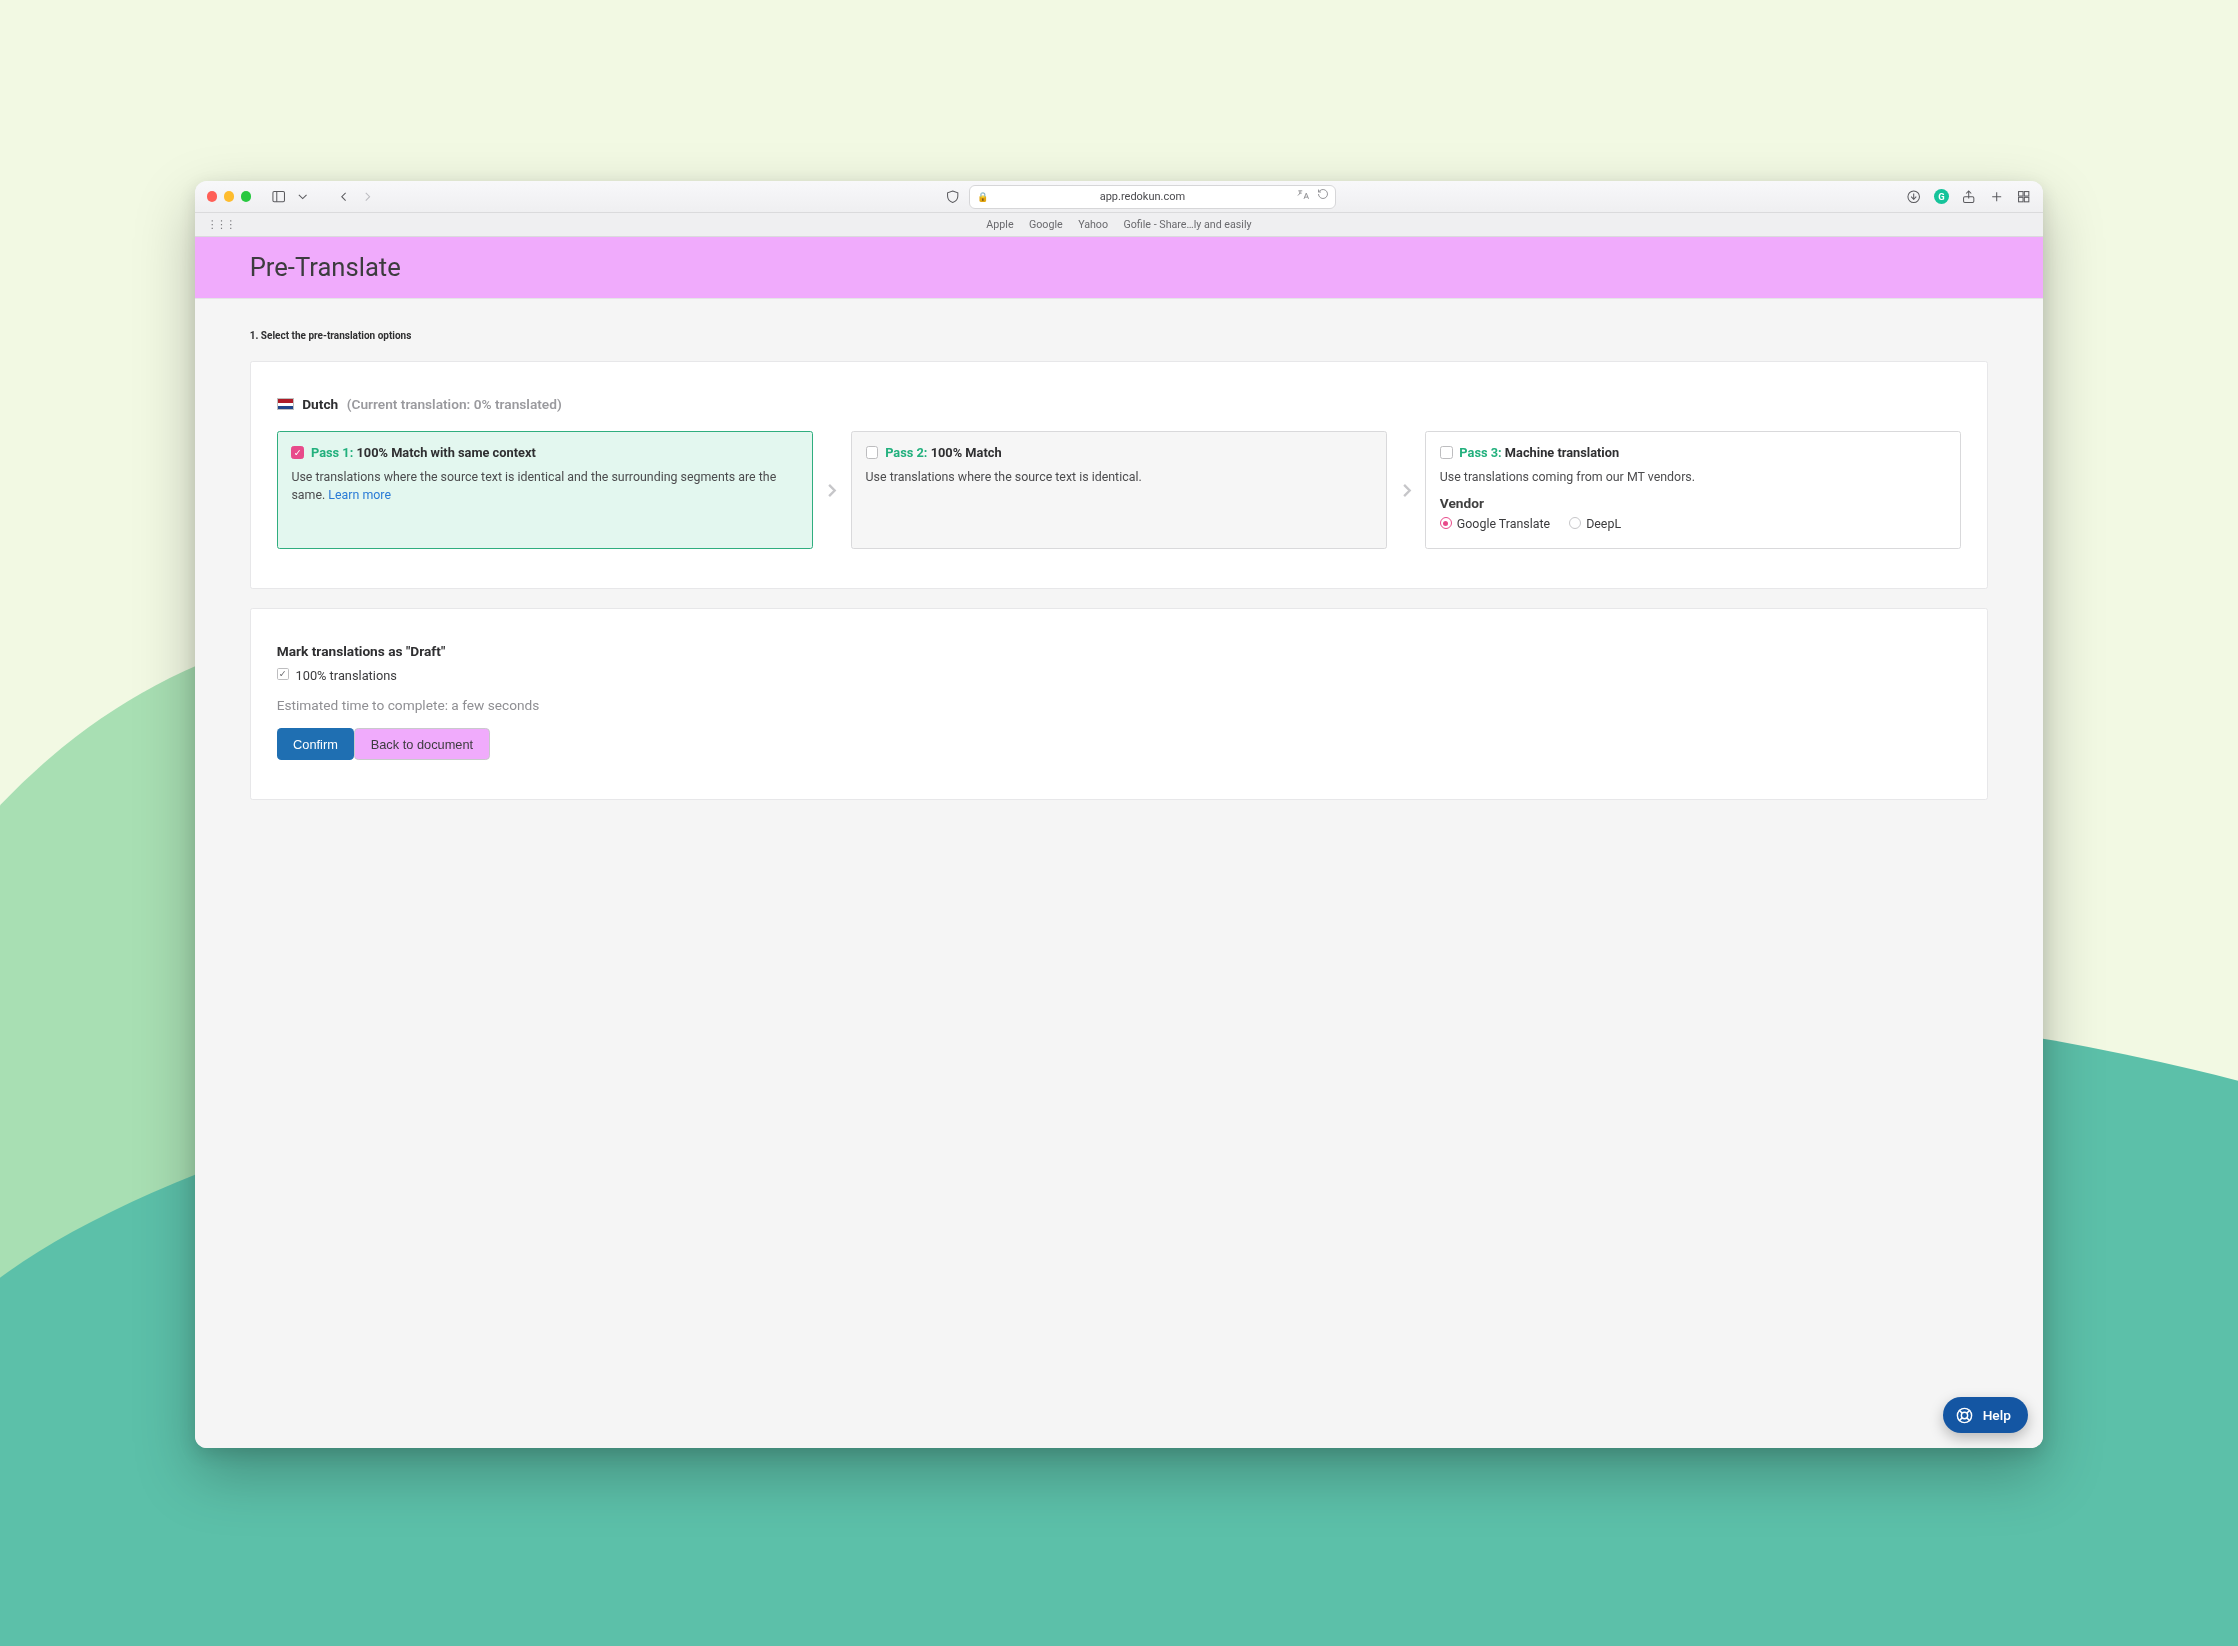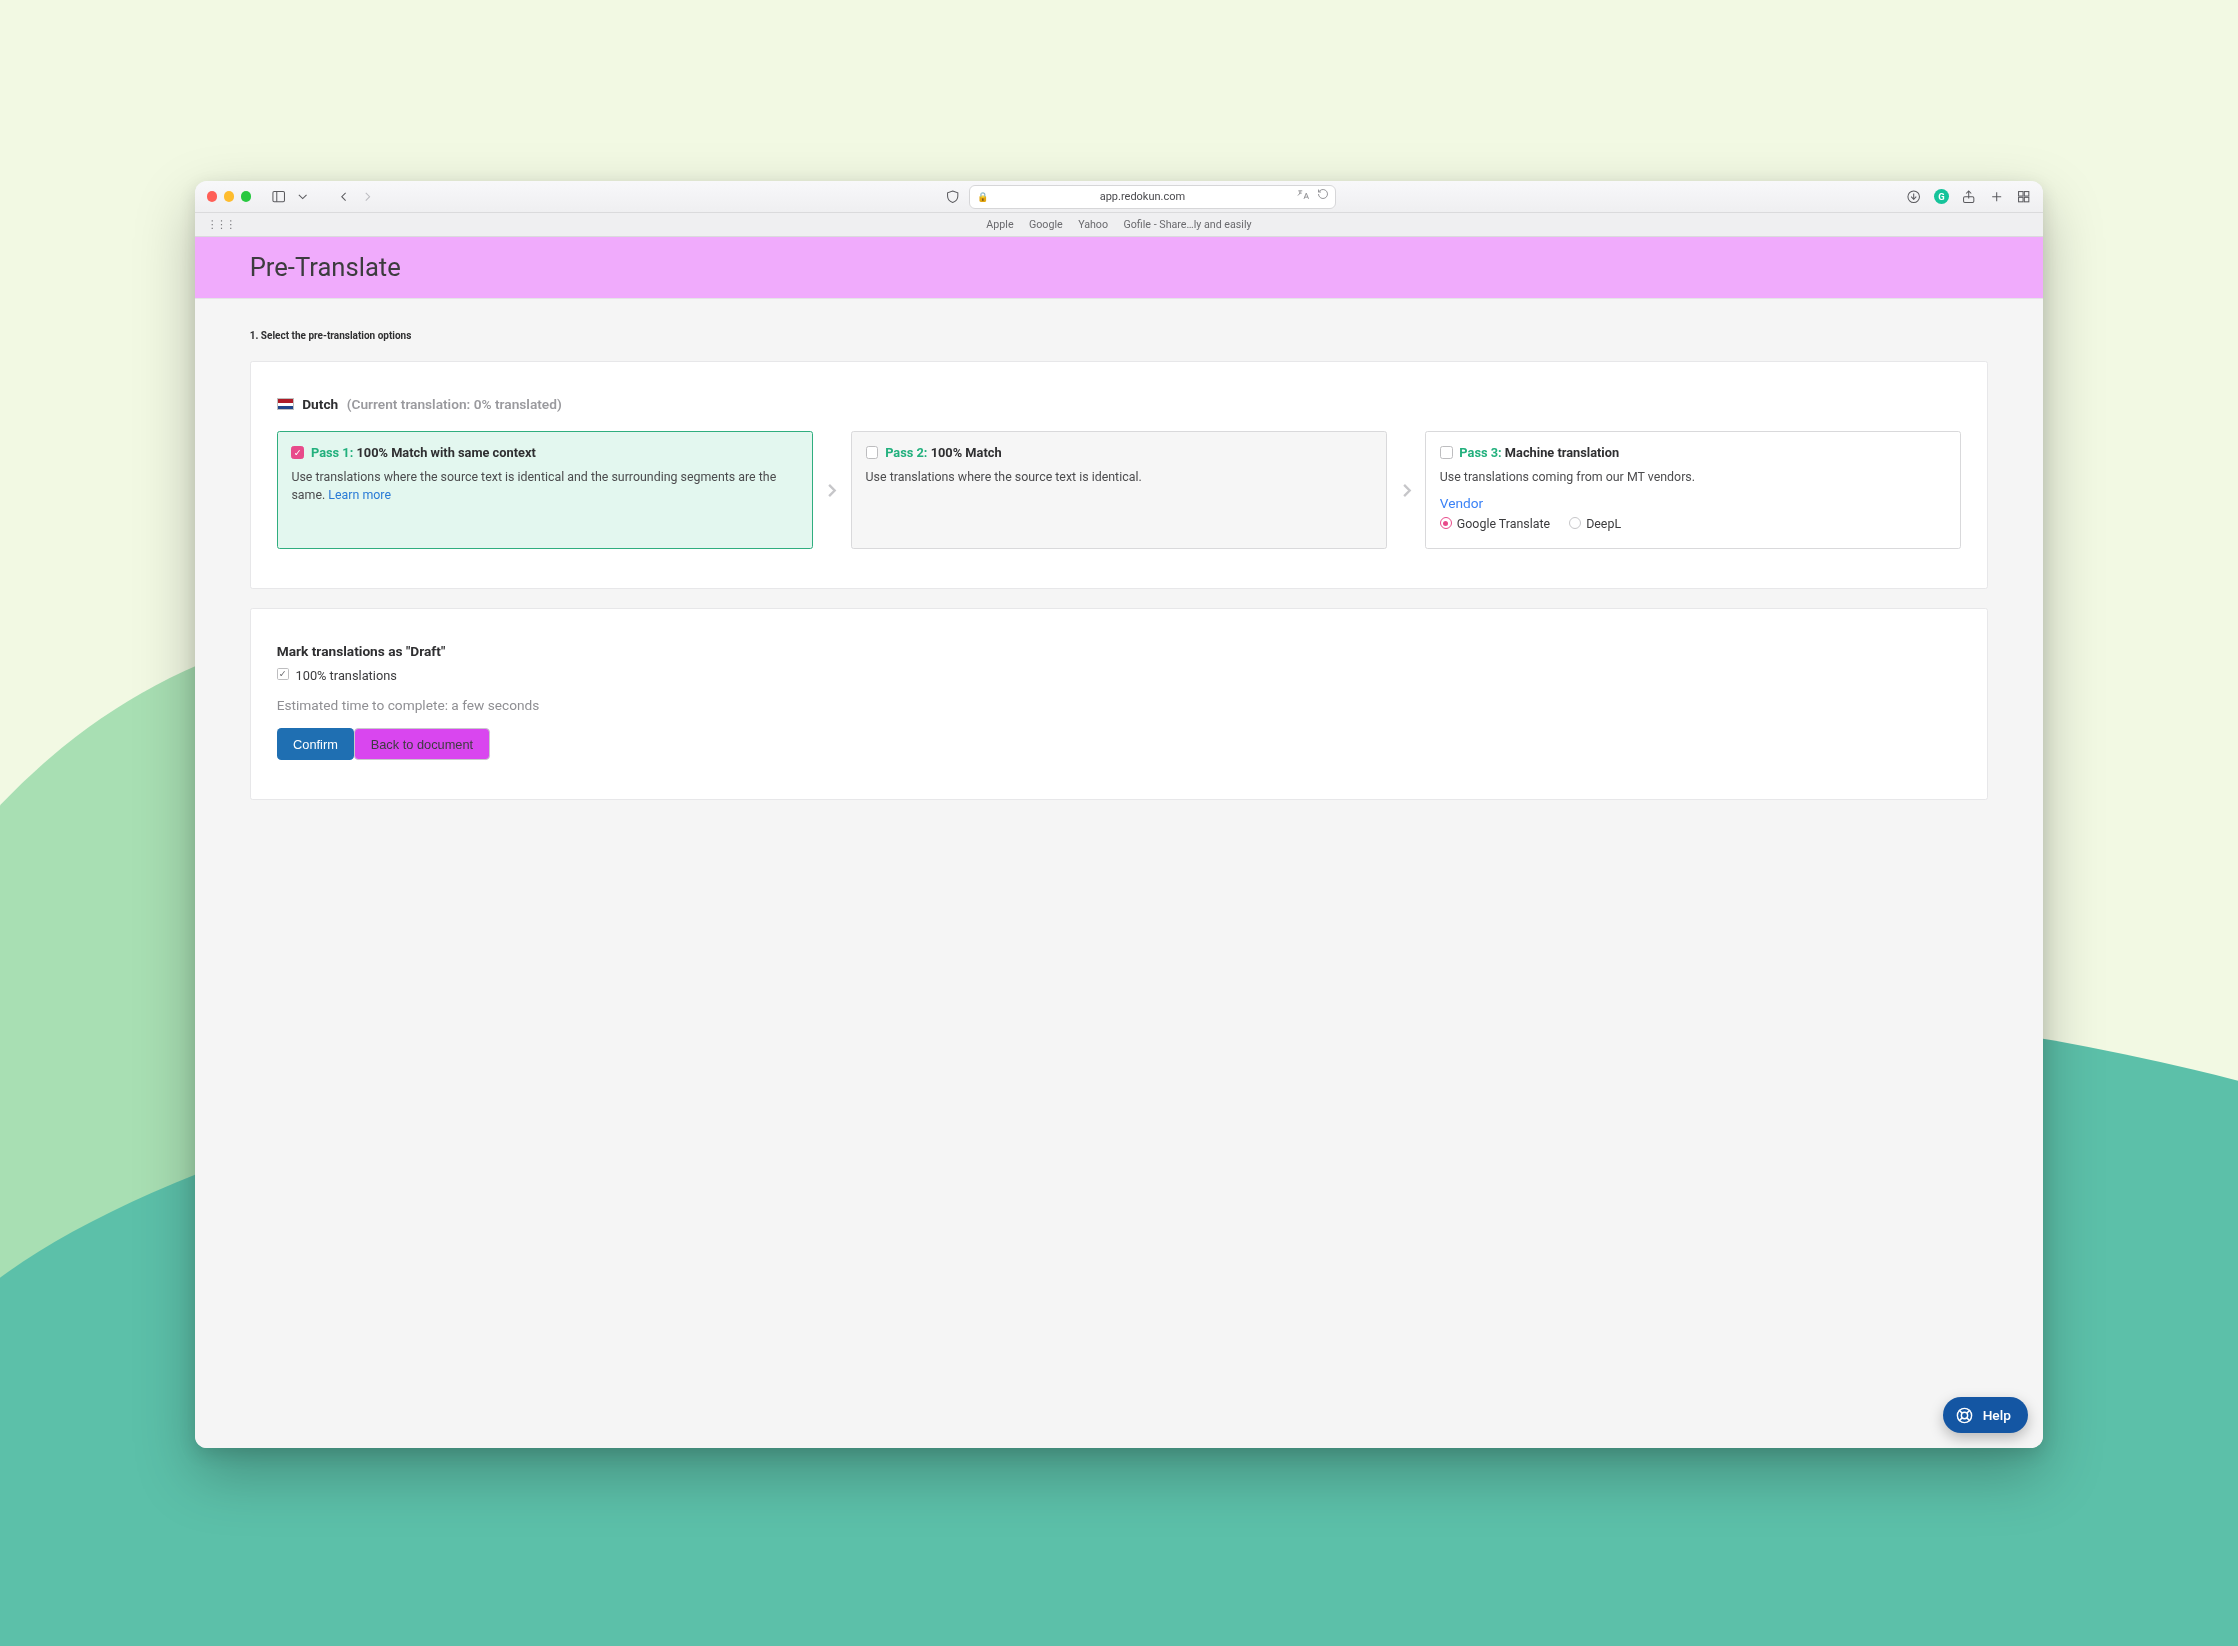--- a/index.html
+++ b/index.html
@@ -144,36 +144,36 @@
   .pass-label { color:#22b07d; font-weight:700; }
   .pass-rest { color:#2f2f31; font-weight:700; }
   .pass-desc { color:#4c4c4e; font-size:12.4px; line-height:1.45; }
   .pass-desc a { color:#2a7bd6; text-decoration:none; cursor:pointer;}
   .arrow {
     width: 38px;
     display:flex; align-items:center; justify-content:center;
     color:#c6c6c9;
   }
   .arrow svg { width:19px; height:19px; stroke:currentColor; fill:none; stroke-width:3;}
-  .vendor-title { font-weight:400; color:#3b82f6; margin:8.5px 0 5.1px; }
+  .vendor-title { font-weight:700; color:#404040; margin:8.5px 0 5.1px; }
   .radios { display:flex; gap:19px; font-size:12.4px; color:#3c3c3e; align-items:center;}
   .radio { display:flex; align-items:center; gap:5.1px; cursor:pointer;}
   .rdot { width:12px; height:12px; border-radius:50%; border:1.7px solid #c6c6c9; background:#fff; display:flex; align-items:center; justify-content:center;}
   .rdot.on { border-color:#e84a8a; }
   .rdot.on::after { content:""; width:5.1px; height:5.1px; border-radius:50%; background:#e84a8a;}
 
   .draft-title { font-weight:700; color:#2f2f31; margin-bottom:8.5px; }
   .chk-row { display:flex; align-items:flex-start; gap:6.8px; color:#3c3c3e; font-size:12.8px; margin-bottom:5.1px;}
   .chk { width:12px; height:12px; border:0.9px solid #bdbdbf; border-radius:1.7px; background:#fff; display:flex; align-items:center; justify-content:center; cursor:pointer;}
   .chk.on::after { content:"✓"; font-size:9.4px; color:#6b6b6e; line-height:1;}
   .eta { color:#8f8f93; margin: 13.7px 0 15.4px; }
   .btns { display:flex; gap:0; }
   .btn { padding: 7.7px 15.4px; border-radius:4.3px; font-size:12.8px; cursor:pointer; border:0.9px solid transparent;}
   .btn.primary { background:#1f6fb2; color:#fff; }
-  .btn.secondary { background:#d946ef; color:#3c3c3e; border-color:#c9c9cc;text-align:center; }
+  .btn.secondary { background:#f0abfc; color:#3c3c3e; border-color:#c9c9cc;text-align:center; }
 
   
   .help-fab {
     position:absolute;
     right: 15.4px;
     bottom: 15.4px;
     background:#1456a3;
     color:#fff;
     border-radius: 24px;
     padding: 8.5px 17px 8.5px 12px;

